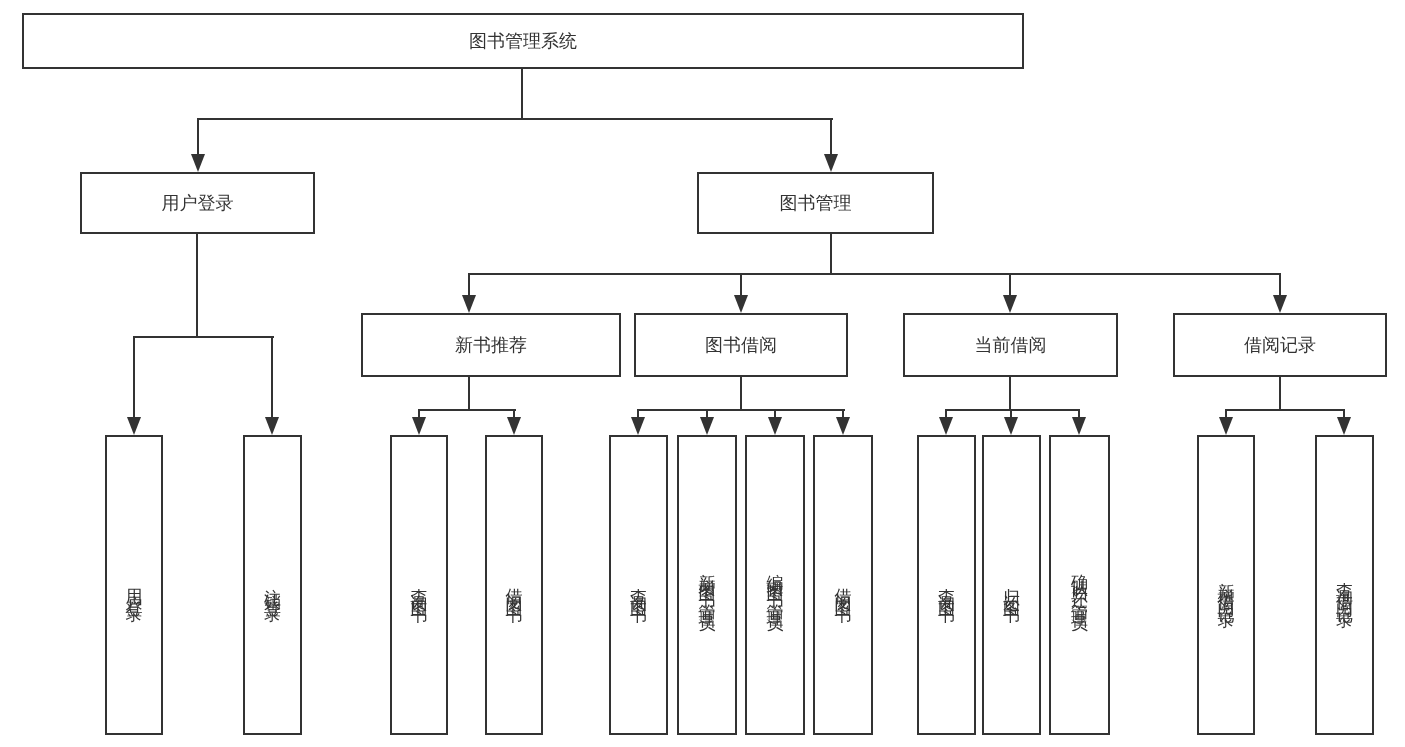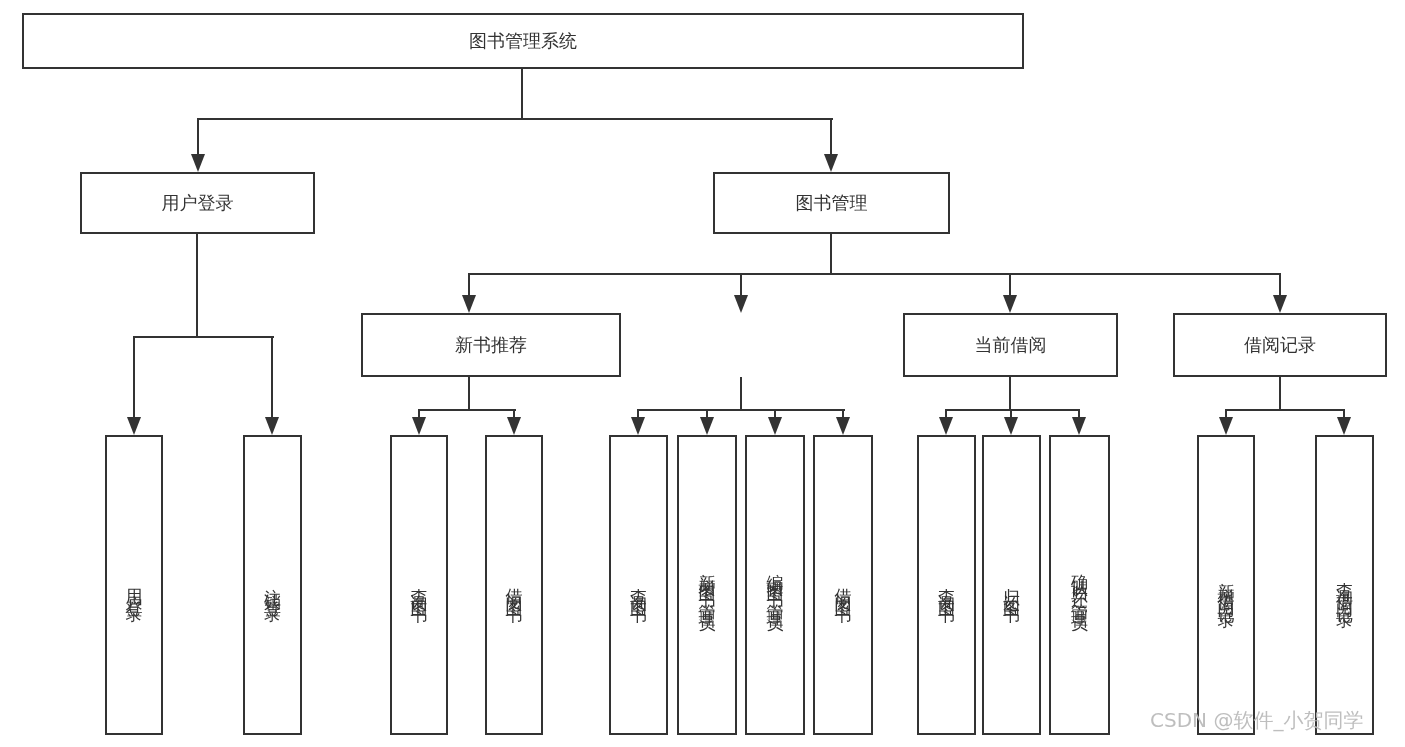--- a/index.html
+++ b/index.html
@@ -39,35 +39,36 @@
 <div id="canvas">
 
   <div class="box" style="left:22px; top:13px; width:1002px; height:56px;">图书管理系统</div>
 
   <div class="vline" style="left:521px; top:69px; width:2px; height:49px;"></div>
   <div class="hline" style="left:197px; top:118px; width:636px; height:2px;"></div>
   <div class="arrow" style="left:197px; top:118px; height:36px;"></div>
   <div class="arrow" style="left:830px; top:118px; height:36px;"></div>
 
   <div class="box" style="left:80px; top:172px; width:235px; height:62px;">用户登录</div>
-  <div class="box" style="left:713px; top:172px; width:237px; height:62px;">图书管理</div>
+  <div class="box" style="left:697px; top:172px; width:237px; height:62px;">图书管理</div>
 
   <div class="vline" style="left:196px; top:234px; width:2px; height:102px;"></div>
   <div class="hline" style="left:133px; top:336px; width:141px; height:2px;"></div>
   <div class="arrow" style="left:133px; top:336px; height:81px;"></div>
   <div class="arrow" style="left:271px; top:336px; height:81px;"></div>
 
   <div class="vline" style="left:830px; top:234px; width:2px; height:39px;"></div>
   <div class="hline" style="left:468px; top:273px; width:813px; height:2px;"></div>
   <div class="arrow" style="left:468px; top:273px; height:22px;"></div>
   <div class="arrow" style="left:740px; top:273px; height:22px;"></div>
   <div class="arrow" style="left:1009px; top:273px; height:22px;"></div>
   <div class="arrow" style="left:1279px; top:273px; height:22px;"></div>
 
   <div class="box" style="left:361px; top:313px; width:260px; height:64px;">新书推荐</div>
+  <div class="box" style="left:634px; top:313px; width:214px; height:64px;">图书借阅</div>
   <div class="box" style="left:1173px; top:313px; width:214px; height:64px;">借阅记录</div>
   <div class="box" style="left:903px; top:313px; width:215px; height:64px;">当前借阅</div>
 
   <div class="vline" style="left:468px; top:377px; width:2px; height:32px;"></div>
   <div class="hline" style="left:418px; top:409px; width:98px; height:2px;"></div>
   <div class="arrow" style="left:418px; top:409px; height:8px;"></div>
   <div class="arrow" style="left:513px; top:409px; height:8px;"></div>
 
   <div class="vline" style="left:740px; top:377px; width:2px; height:32px;"></div>
   <div class="hline" style="left:637px; top:409px; width:208px; height:2px;"></div>
@@ -98,15 +99,14 @@
   <div class="box vbox" style="left:745px; top:435px; width:60px; height:300px;">编辑图书（管理员）</div>
   <div class="box vbox" style="left:813px; top:435px; width:60px; height:300px;">借阅图书</div>
 
   <div class="box vbox" style="left:917px; top:435px; width:59px; height:300px;">查询图书</div>
   <div class="box vbox" style="left:982px; top:435px; width:59px; height:300px;">归还图书</div>
   <div class="box vbox" style="left:1049px; top:435px; width:61px; height:300px;">确认归还（管理员）</div>
 
   <div class="box vbox" style="left:1197px; top:435px; width:58px; height:300px;">新增借阅记录</div>
   <div class="box vbox" style="left:1315px; top:435px; width:59px; height:300px;">查询借阅记录</div>
 
-  <div class="watermark">CSDN @软件_小贺同学</div>
 
 </div>
 
 </body></html>

